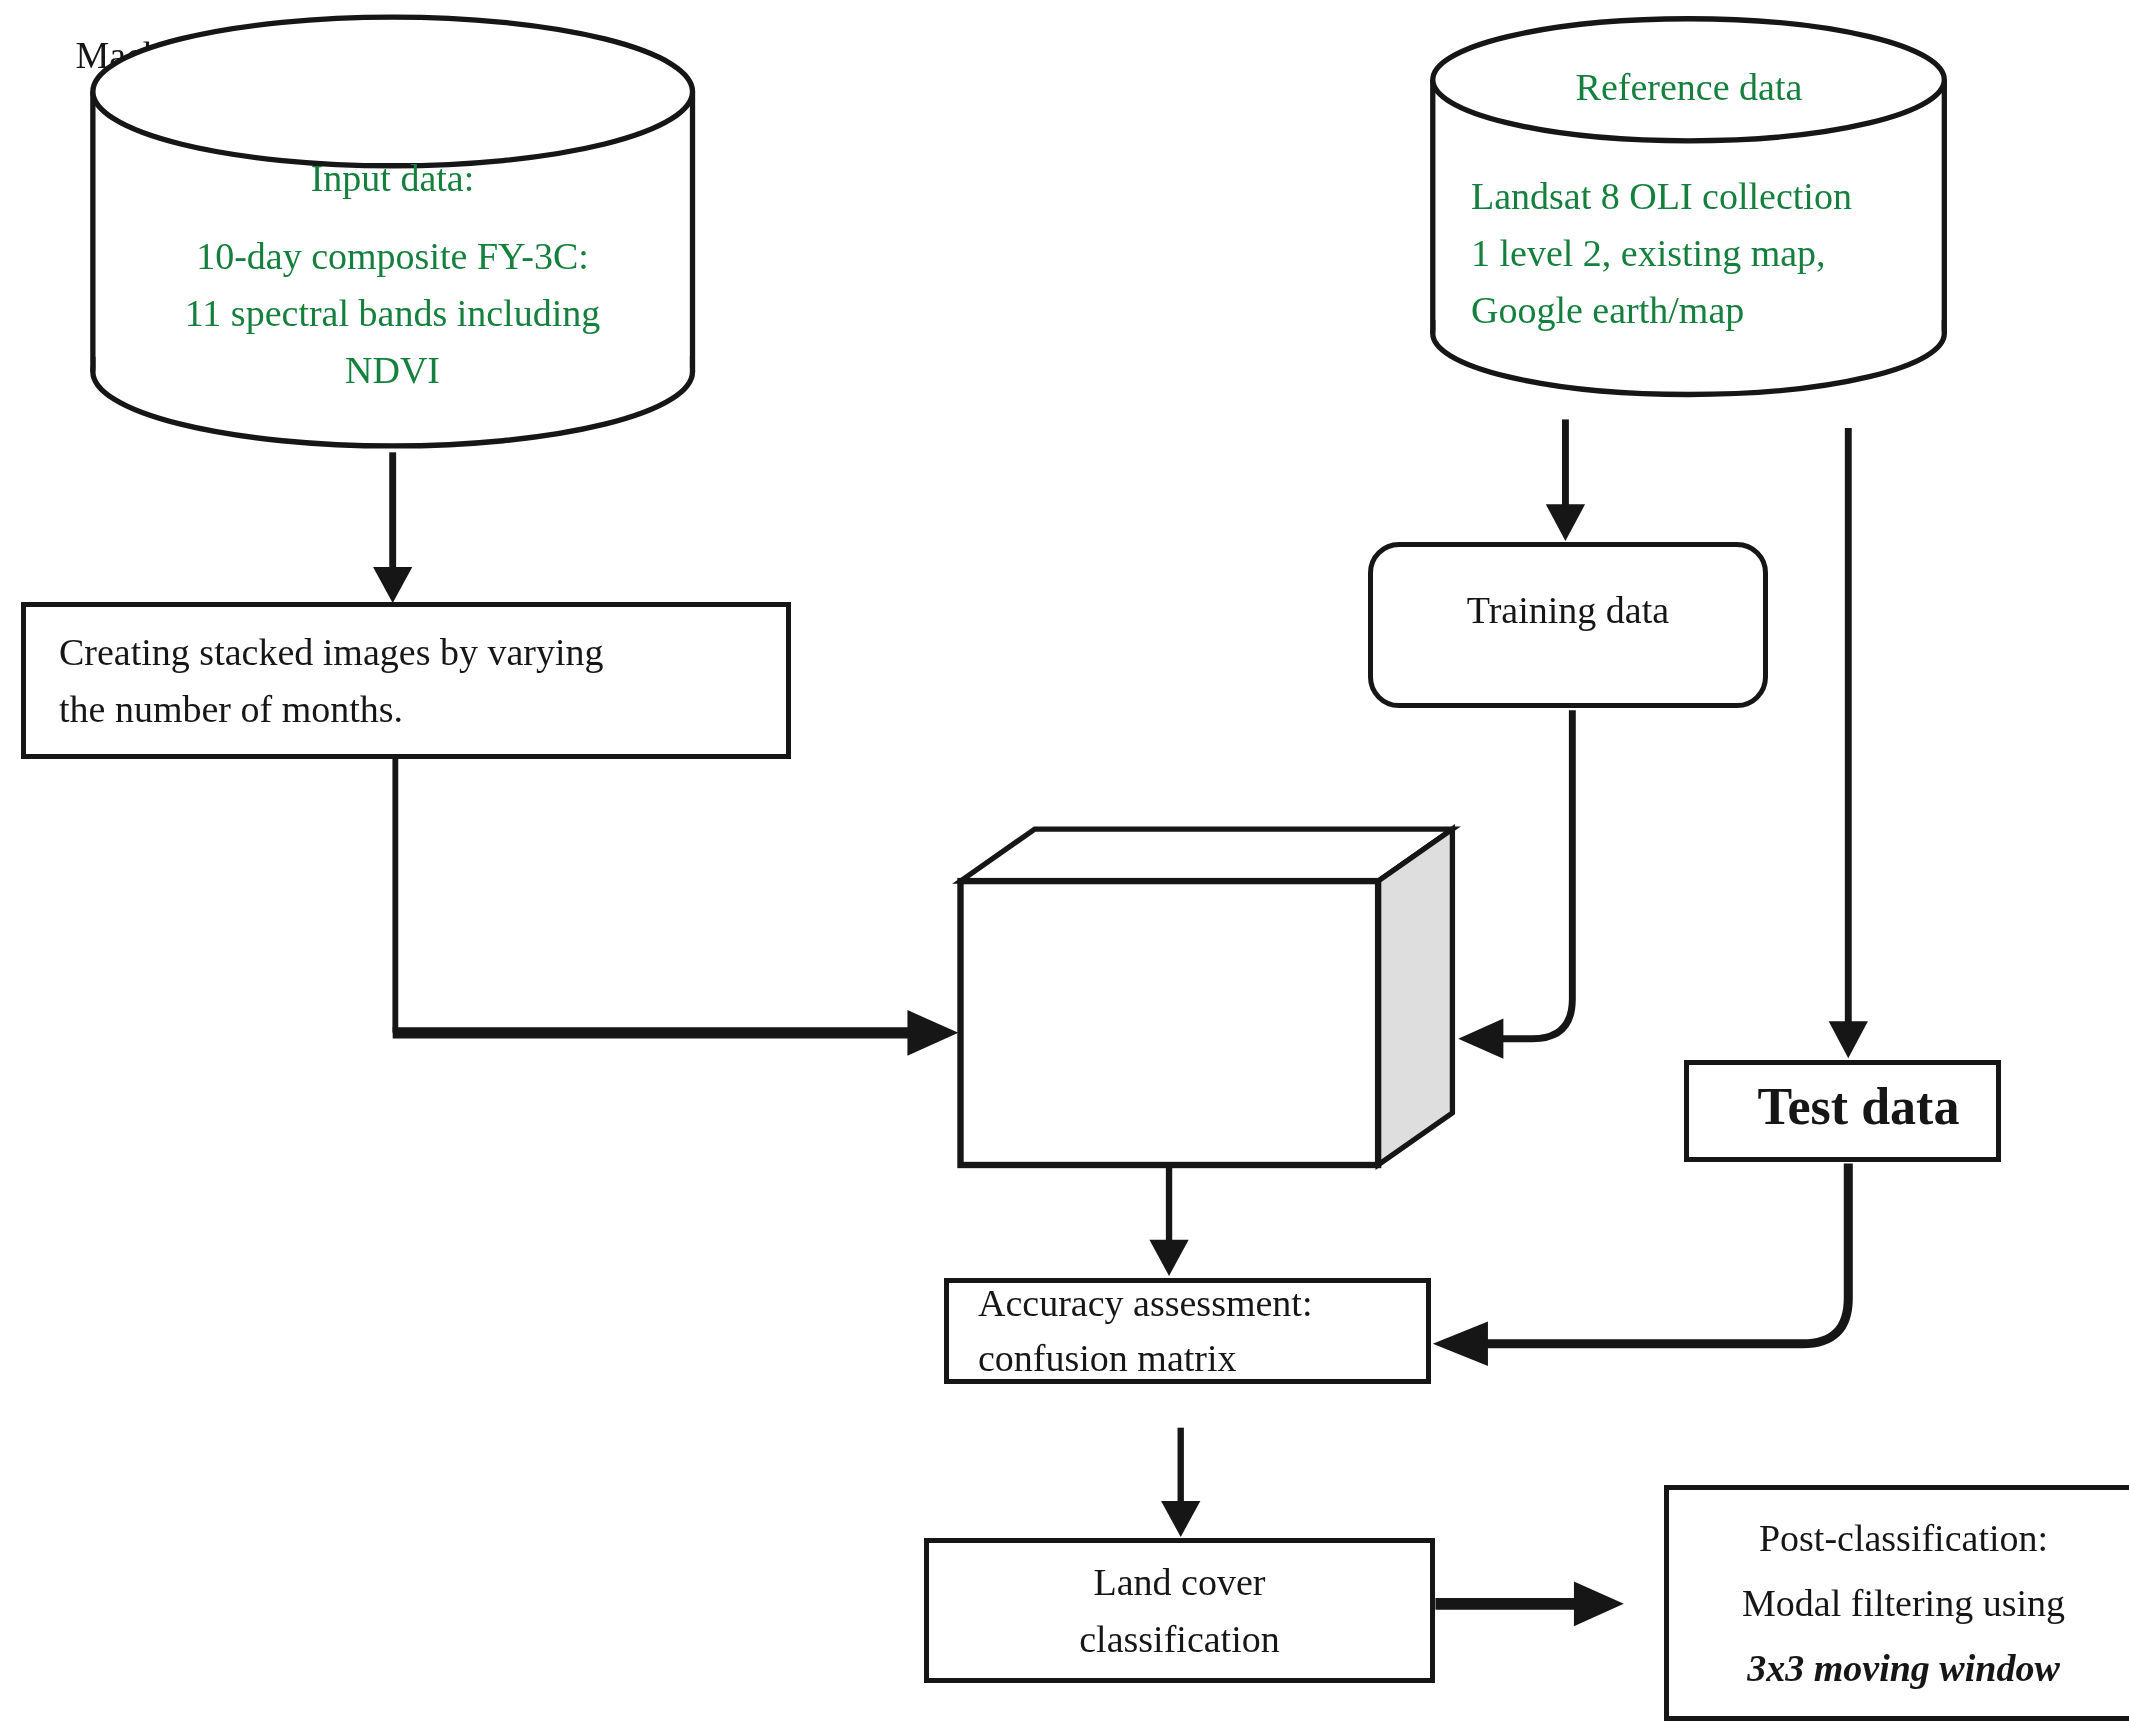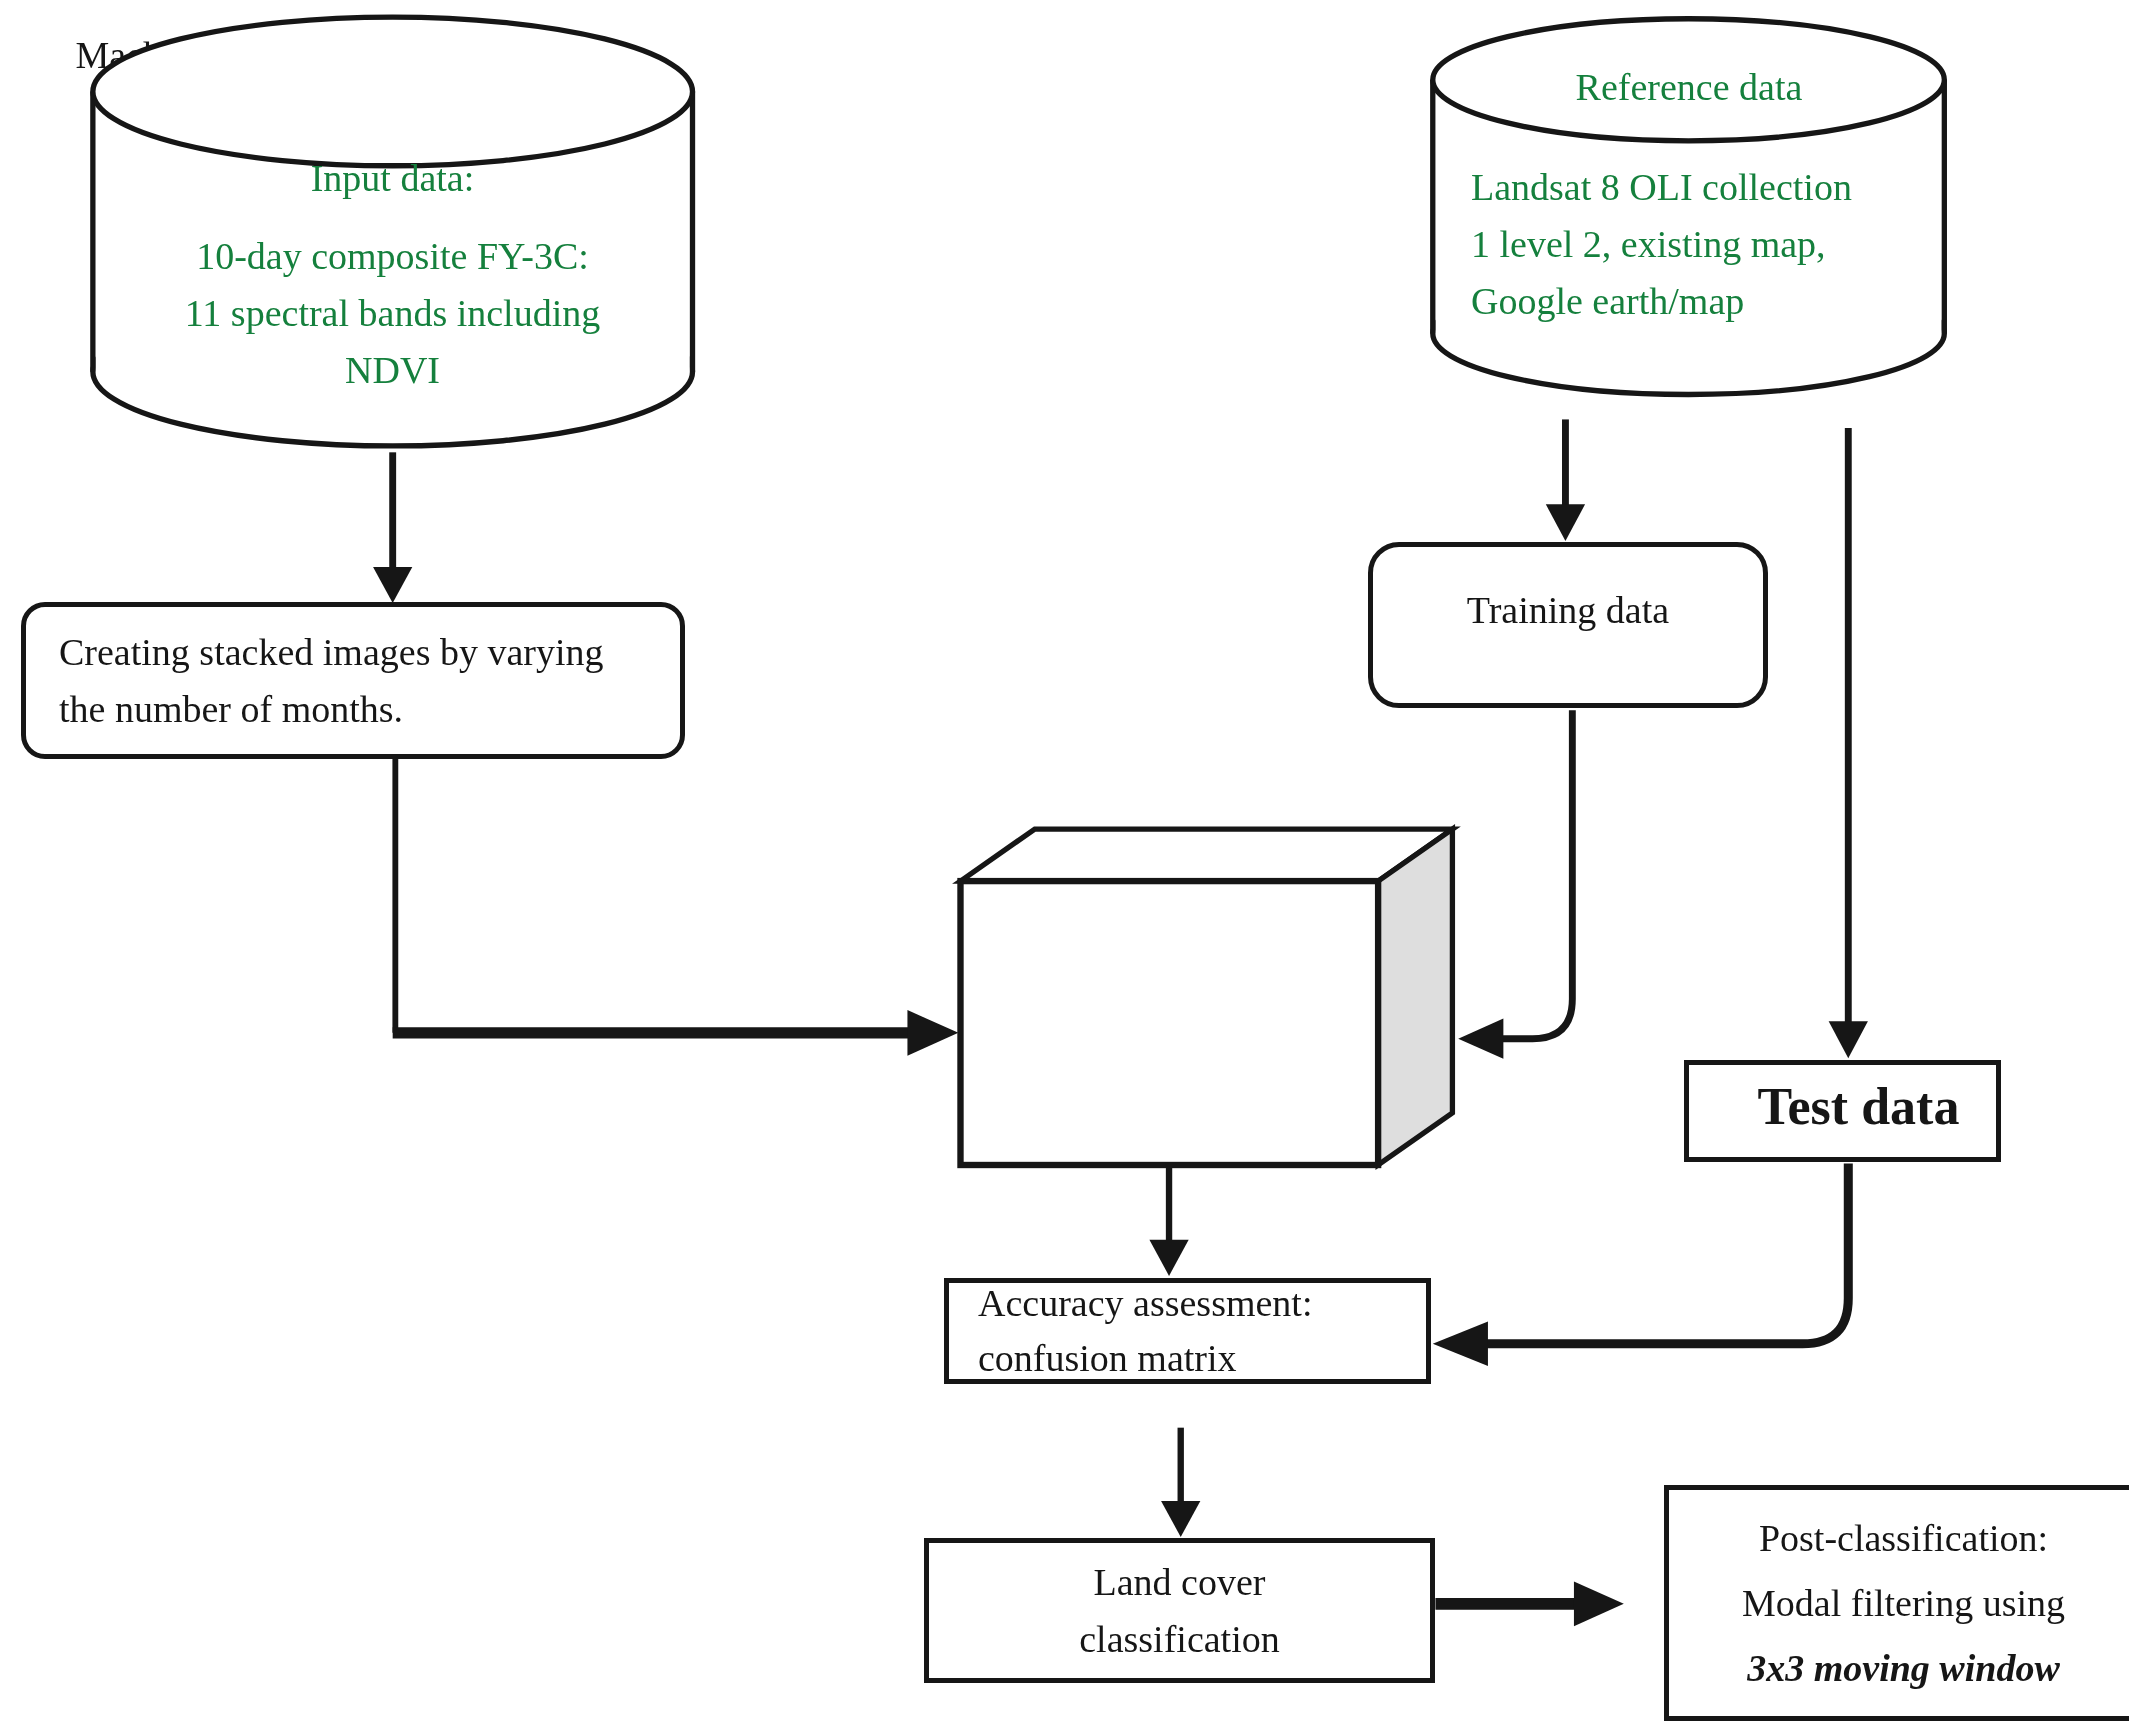--- a/index.html
+++ b/index.html
@@ -36,39 +36,39 @@
     background: #ffffff;
     display: flex;
     flex-direction: column;
     justify-content: center;
     font-size: 38px;
     line-height: 57px;
   }
   .box.centered { align-items: center; text-align: center; }
   .box.leftal   { align-items: flex-start; text-align: left; }
 
-  #stacking-box  { left: 21px;   top: 602px; width: 664px; height: 157px; padding-left: 33px; border-radius: 24px; }
+  #stacking-box  { left: 21px;   top: 602px; width: 770px; height: 157px; padding-left: 33px; }
   #training-box  { left: 1368px; top: 542px; width: 400px;  height: 166px; border-radius: 31px; padding-bottom: 29px; }
   #test-box      { left: 1684px; top: 1060px; width: 317px;  height: 102px; font-weight: bold; font-size: 52px; padding-bottom: 8.5px; padding-left: 32px; }
   #accuracy-box  { left: 944px; top: 1278px; width: 487px;  height: 106px; padding-left: 29px; line-height: 55px; }
   #landcover-box { left: 924px; top: 1538px; width: 511px;  height: 145px; }
   #postclass-box { left: 1627px; top: 1485px; width: 479px;  height: 236px; line-height: 65px; margin-left: 37px; }
   #postclass-box .em, .em-line { font-weight: bold; font-style: italic; }
 
   #input-cyl-text {
     left: 90px; top: 150px; width: 605px;
     text-align: center;
   }
   #input-cyl-text .cyl-title { margin-bottom: 21px; }
   #ref-cyl-title {
     left: 1433px; top: 59px; width: 512px;
     text-align: center;
   }
   #ref-cyl-lines {
-    left: 1471px; top: 159px; width: 475px;
+    left: 1471px; top: 168px; width: 475px;
     text-align: left; line-height: 57px; font-family: Liberation Serif, serif;
   }
   #ml-cube-text {
     left: 961px; top: 894px; width: 418px; height: 271px;
     display: flex; flex-direction: column;
     align-items: center; justify-content: center;
     text-align: center; font-size: 38px; line-height: 55px;
   }
   #ml-cube-text .em-gap { margin-top: 50px; font-style: normal; font-weight: normal; }
 </style>

